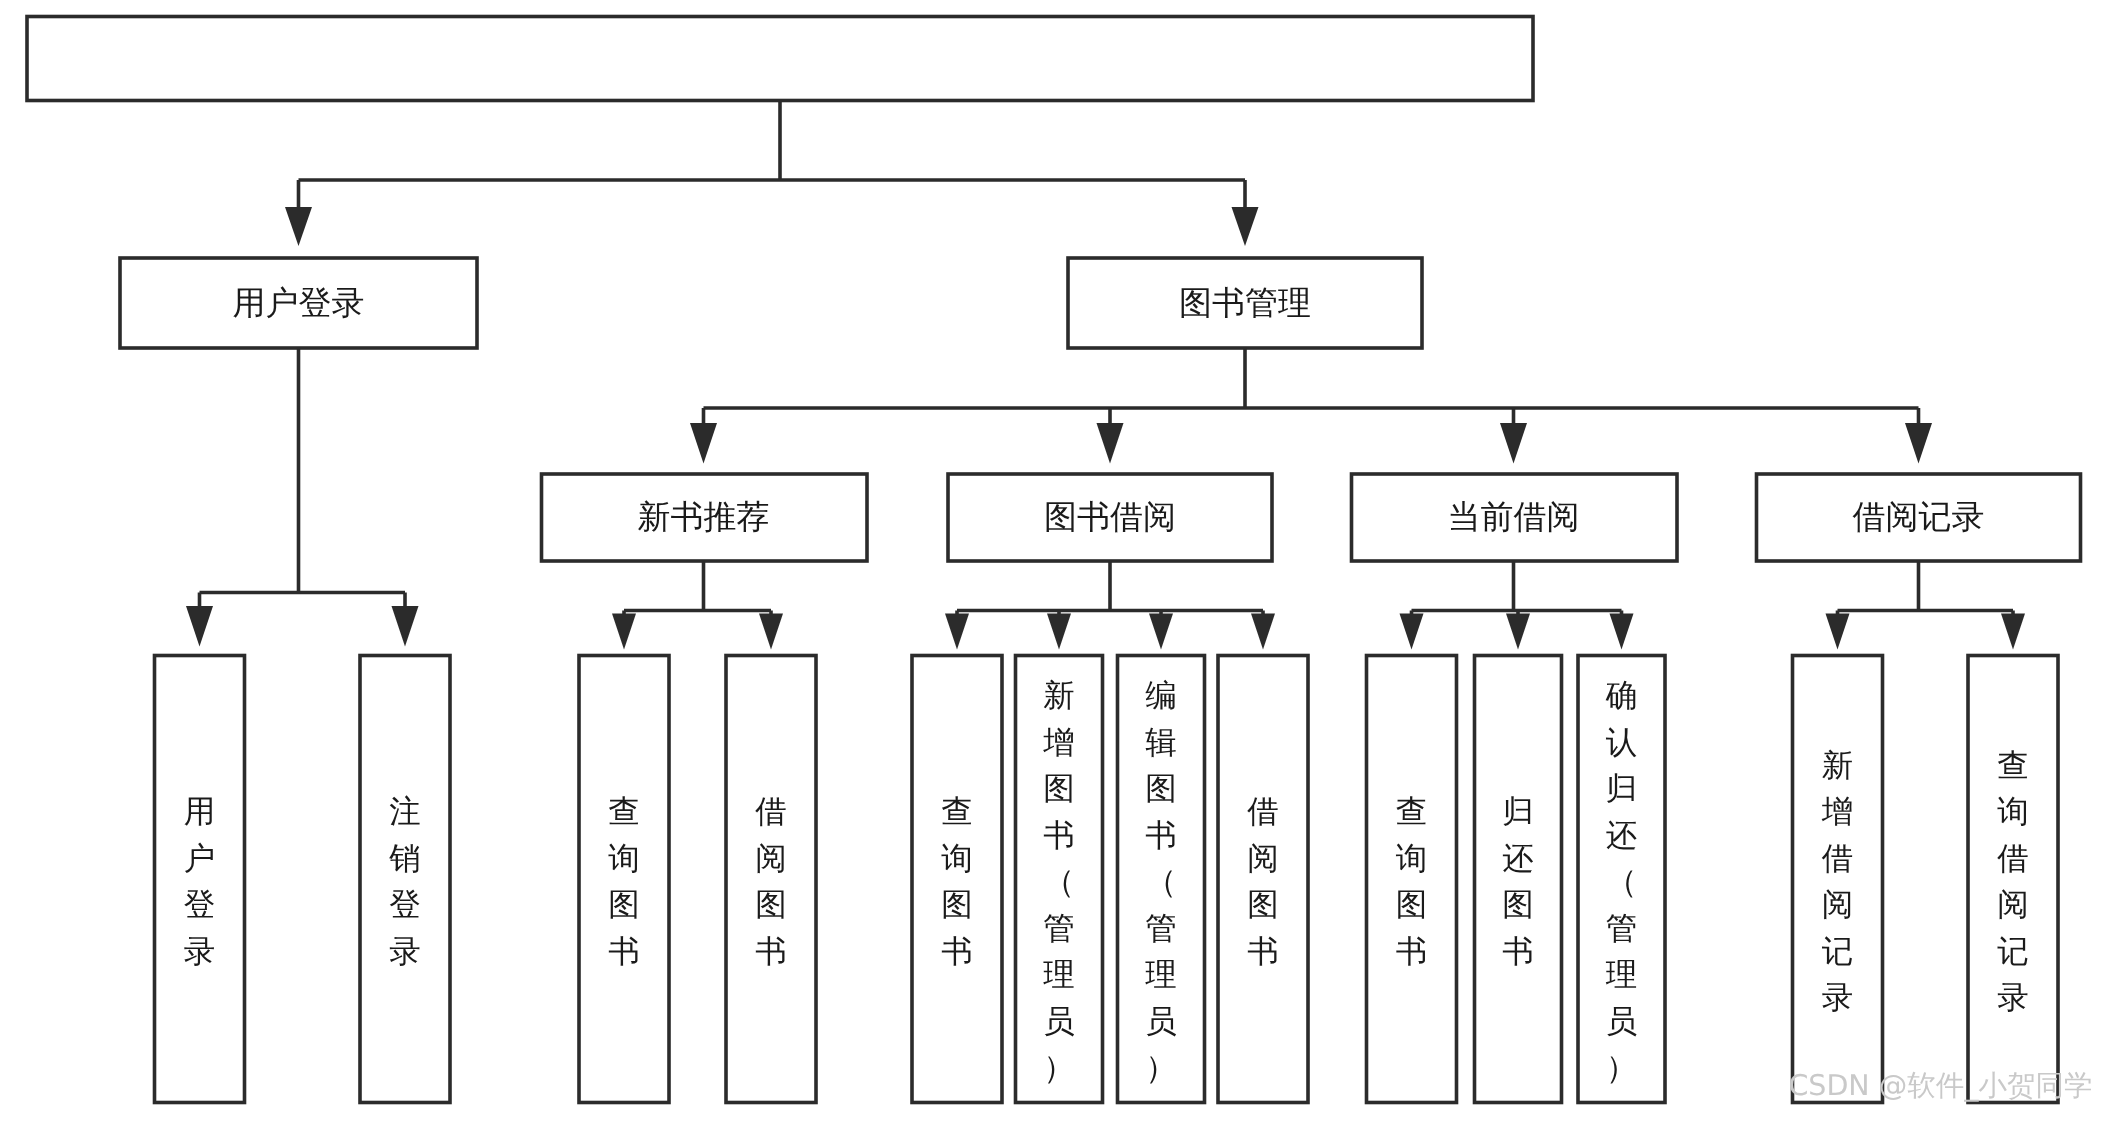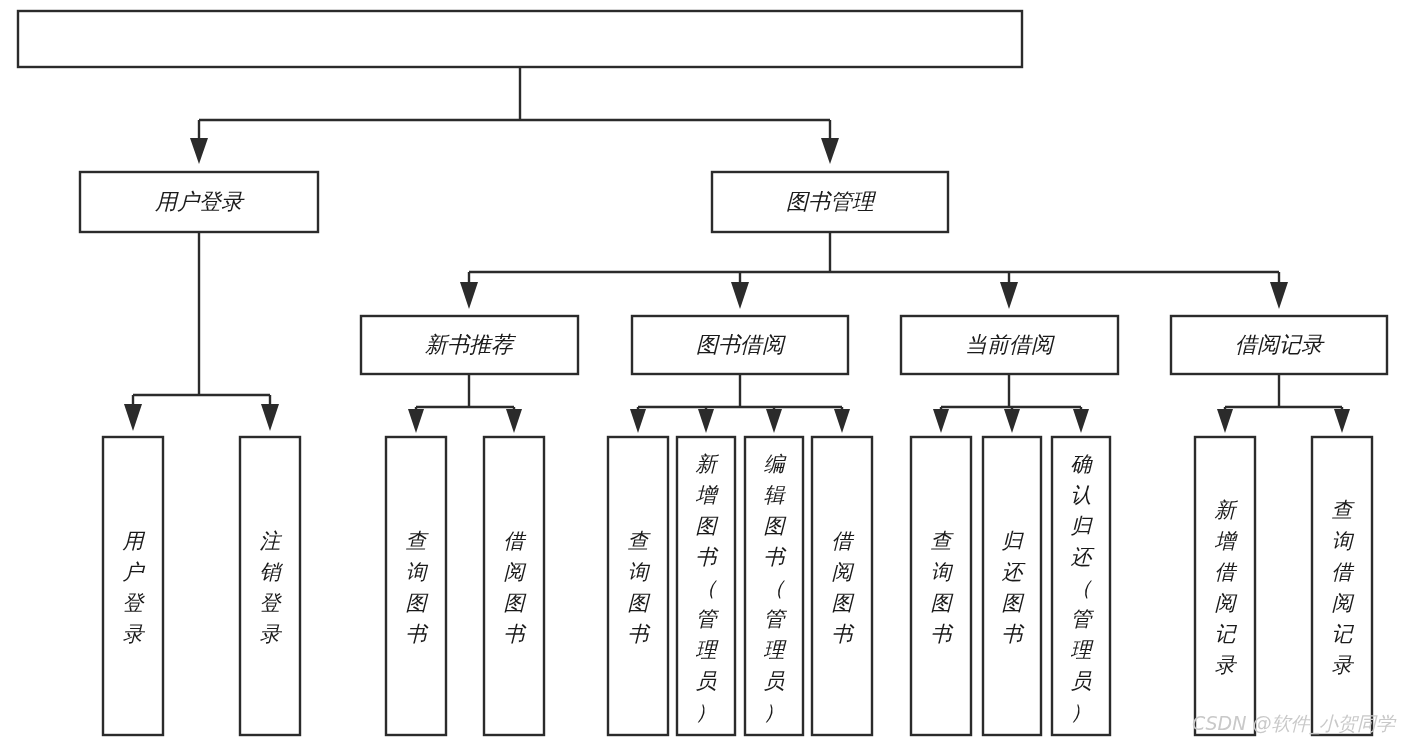--- a/index.html
+++ b/index.html
@@ -11,21 +11,20 @@
   body {
     width: 1405px;
     height: 747px;
     font-family: "DejaVu Sans", "Liberation Sans", sans-serif;
     overflow: hidden;
   }
   #diagram-root {
     position: relative;
     width: 1405px;
     height: 568px;
-    font-style: italic;
   }
   svg#tree-svg {
     position: absolute;
     top: 0;
     left: 0;
     width: 1405px;
     height: 747px;
     display: block;
   }
   .node-box {

